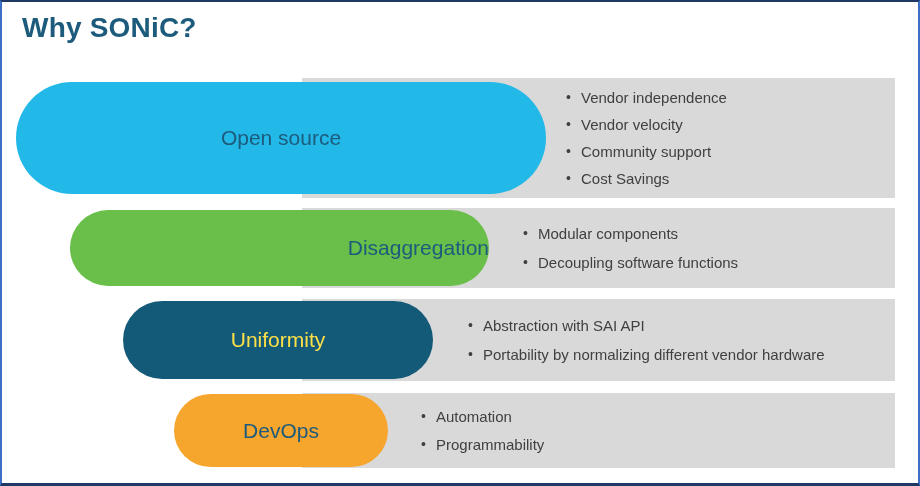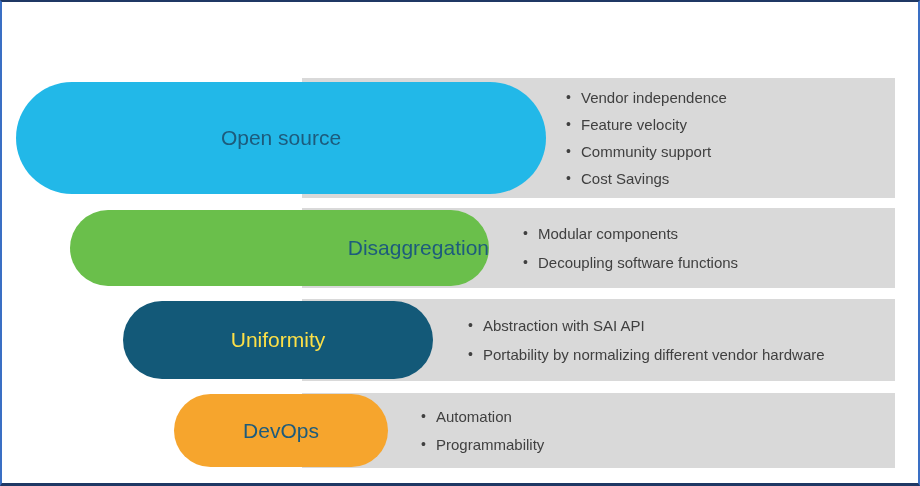--- a/index.html
+++ b/index.html
@@ -61,29 +61,30 @@
   .row4{top:391px;height:75px;width:920px;}
   .row4 .graybar{left:300px;}
   .row4 .pill{left:172px;top:1px;width:214px;height:73px;border-radius:37px;}
   .row4 .bullets{left:419px;gap:9px;}
 </style>
 </head>
 <body>
 
 <div class="slide">
 
+  <div class="title" style="color: rgb(29, 91, 124);">Why SONiC?</div>
 
   <div class="row row1">
     <div class="graybar" style="background: rgb(217, 217, 217);"></div>
     <div class="pill" style="background: rgb(34, 184, 232); color: rgb(29, 91, 124);">
       <span>Open source</span>
     </div>
     <ul class="bullets">
       <li>Vendor independence</li>
-      <li>Feature velocity</li>
+      <li>Vendor velocity</li>
       <li>Community support</li>
       <li>Cost Savings</li>
     </ul>
   </div>
 
   <div class="row row2">
     <div class="graybar" style="background: rgb(217, 217, 217);"></div>
     <div class="pill" style="background: rgb(106, 191, 75); color: rgb(29, 91, 124);">
       <span>Disaggregation</span>
     </div>

